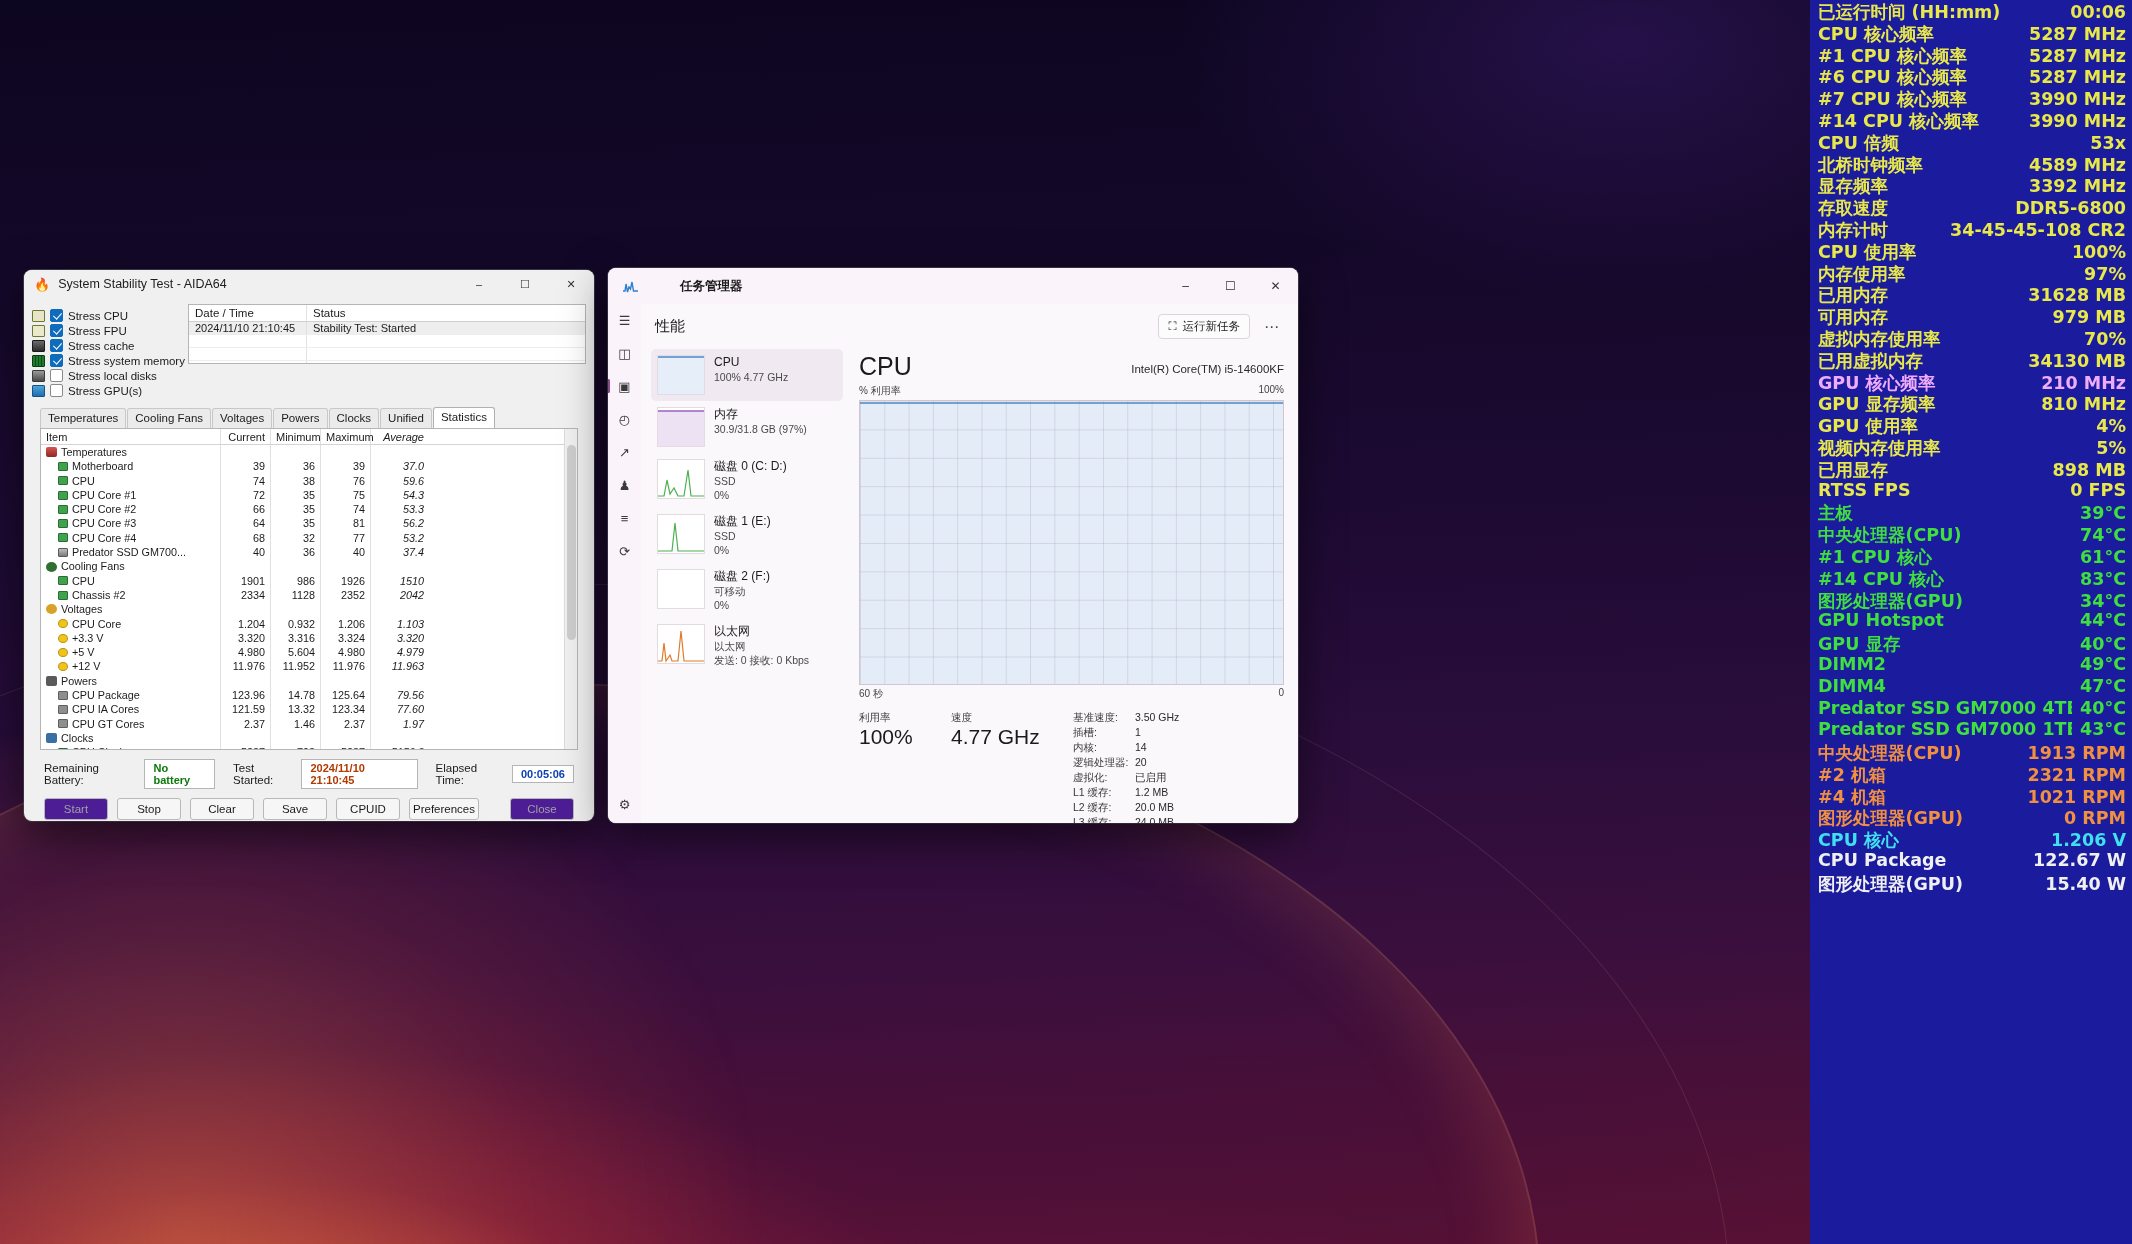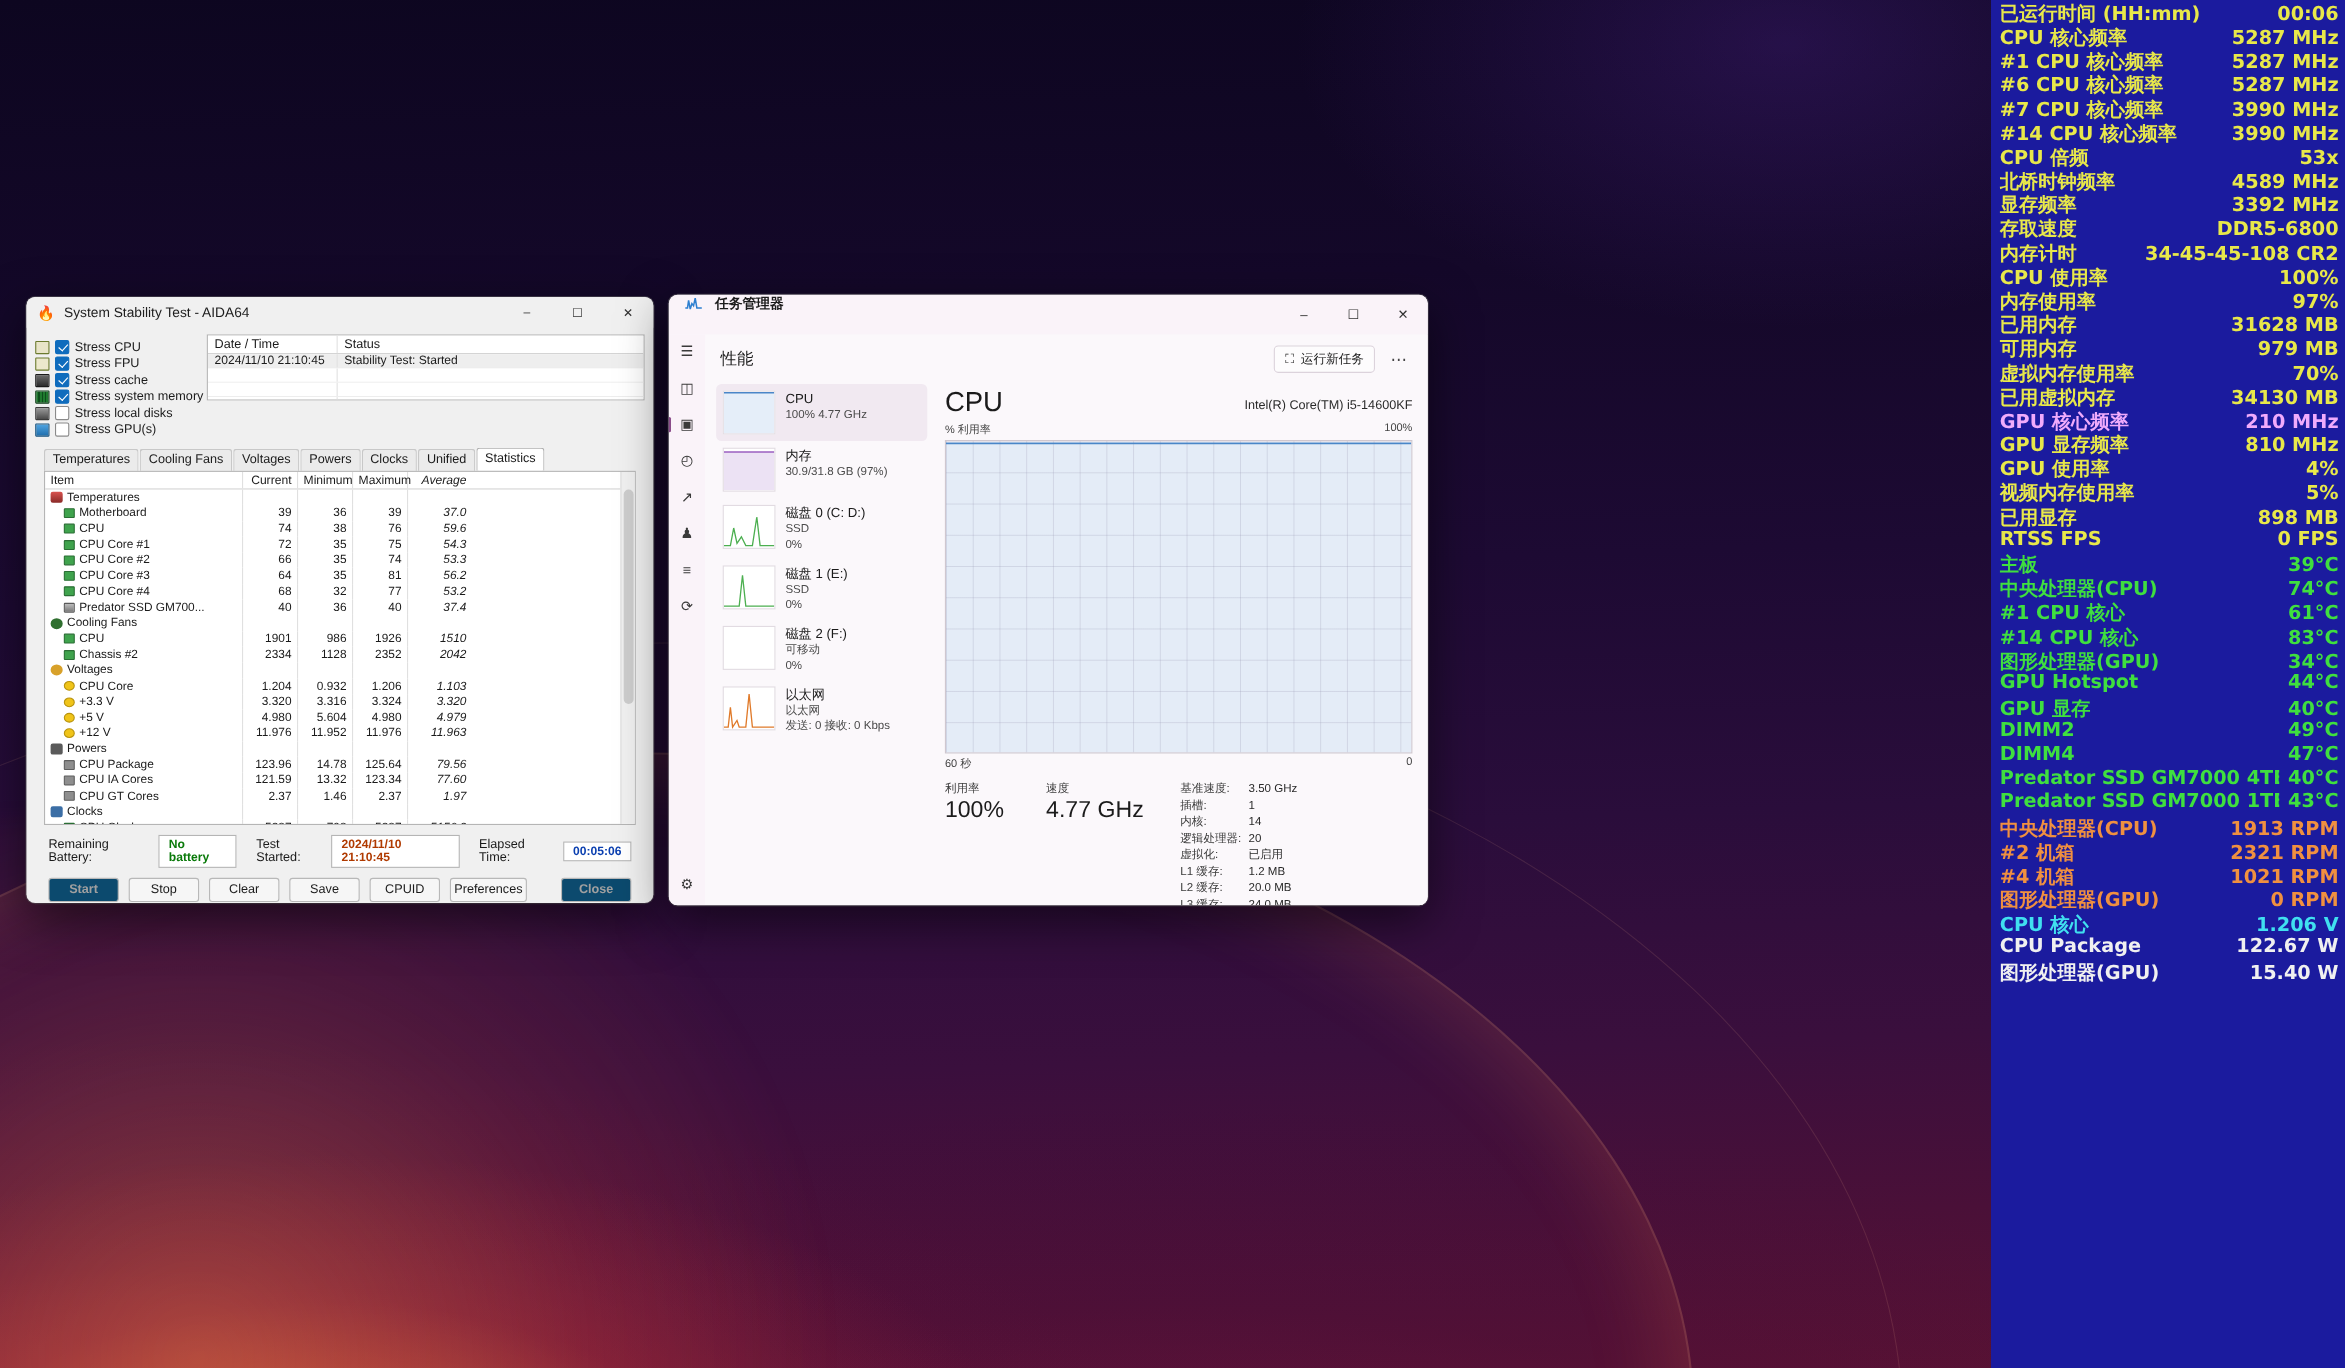--- a/index.html
+++ b/index.html
@@ -147,29 +147,29 @@
     color: #0a7a0a; font-weight: bold;
   }
   .bb-val.date { color: #b03a00; }
   .bb-val.elapsed { color: #0a3fb0; }
 
   .btnrow { display: flex; gap: 9px; padding: 9px 12px 0 12px; align-items: center; }
   .btn {
     font-size: 11.5px; padding: 4px 0; width: 64px; text-align: center;
     border: 1px solid #b8b8b8; border-radius: 3px; background: #f6f6f6; color: #1b1b1b;
   }
-  .btn.dis { color: #a0a0a0; background: #0c4a6e; font-weight: bold; }
+  .btn.dis { color: #a0a0a0; background: #4c1d95; }
   .btn.wide { width: 70px; }
   .btn.right { margin-left: auto; }
 
   
   #tm { left: 608px; top: 268px; width: 690px; height: 555px; background: #fbf8fb; }
   #tm .tm-title {
-    height: 36px; display: flex; align-items: flex-start; position: relative;
-    background: #faf3f9; padding-left: 14px;
+    height: 36px; display: flex; align-items: center; position: relative;
+    background: #faf3f9; padding-left: 14px; gap: 30px;
   }
   #tm .tm-title .ic { width: 17px; height: 15px; margin-right: 11px; }
   #tm .tm-title .t { font-size: 12.5px; color: #1b1b1b; font-weight: bold; }
   #tm .winbtns { position: absolute; right: 0; top: 0; height: 36px; display: flex; }
   #tm .winbtns div { width: 45px; height: 36px; display:flex; align-items:center; justify-content:center; font-size: 12px; color: #333; }
 
   #tm .tm-main { display: flex; height: 519px; }
   .tm-rail { width: 33px; padding-top: 7px; display: flex; flex-direction: column; align-items: center; gap: 15px; background: #faf3f9; }
   .tm-rail .ri { width: 20px; height: 18px; display:flex; align-items:center; justify-content:center; color:#3a3a3a; font-size: 13px; position: relative; }
   .tm-rail .ri.sel::before {

